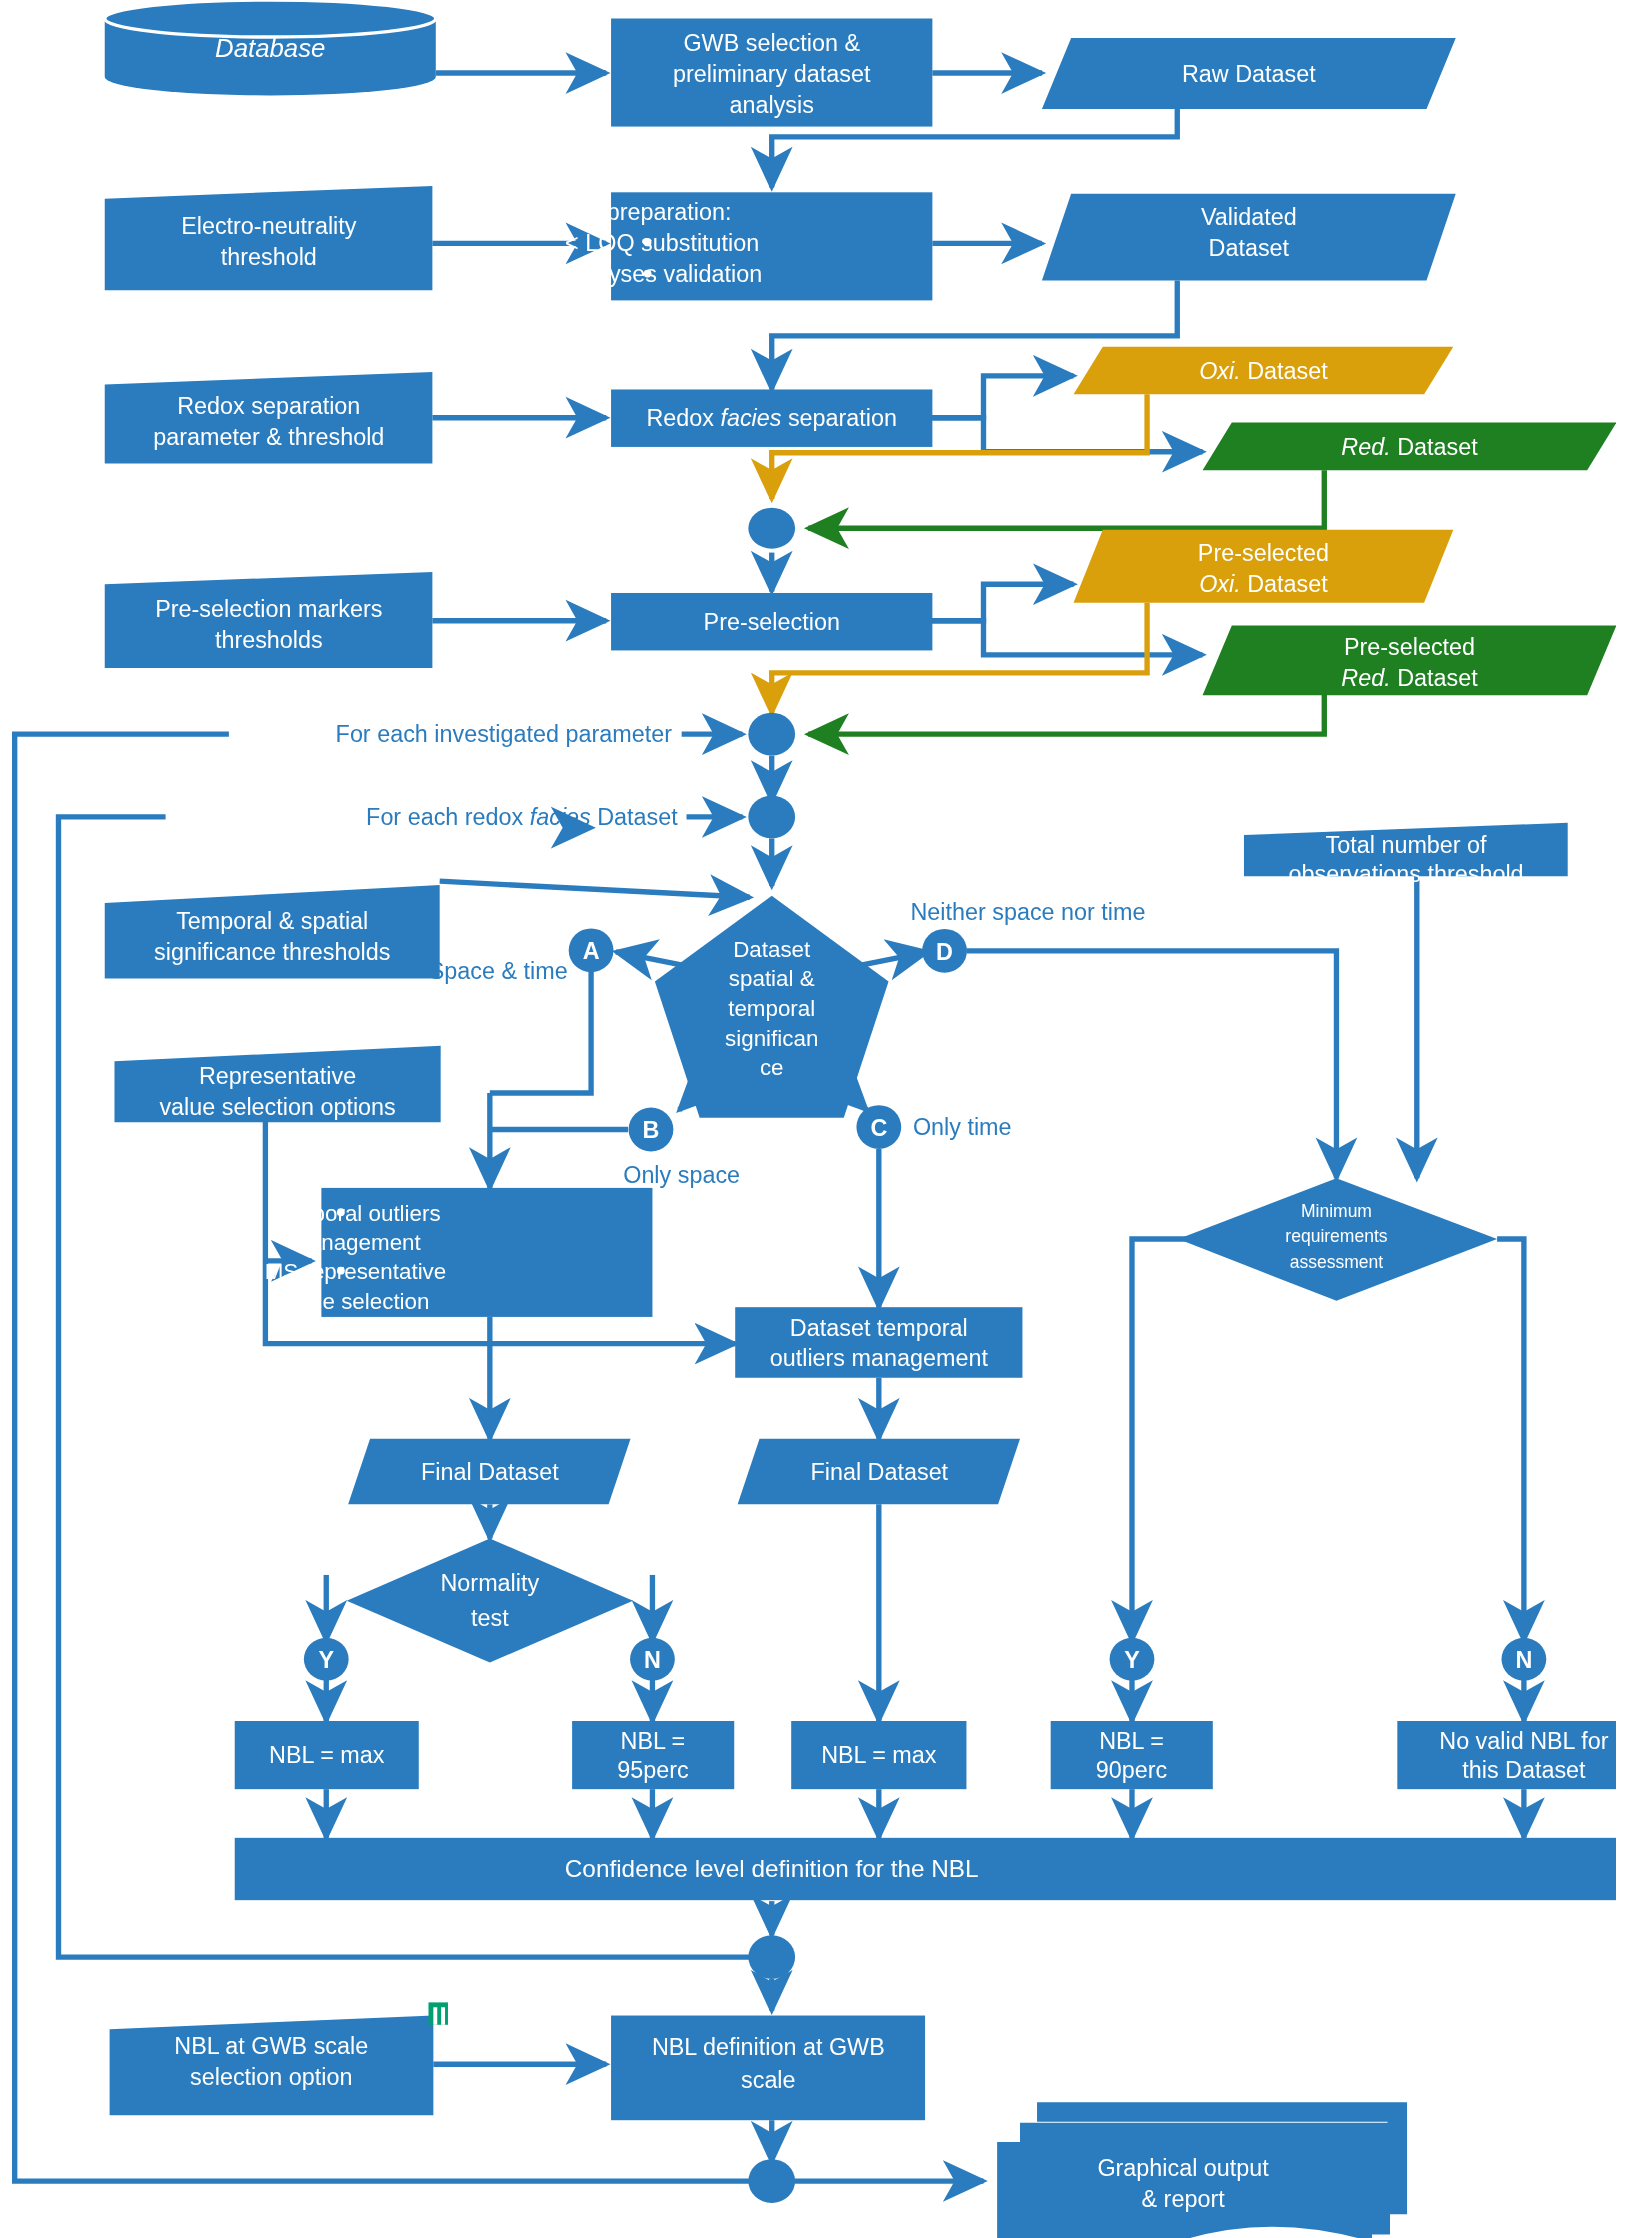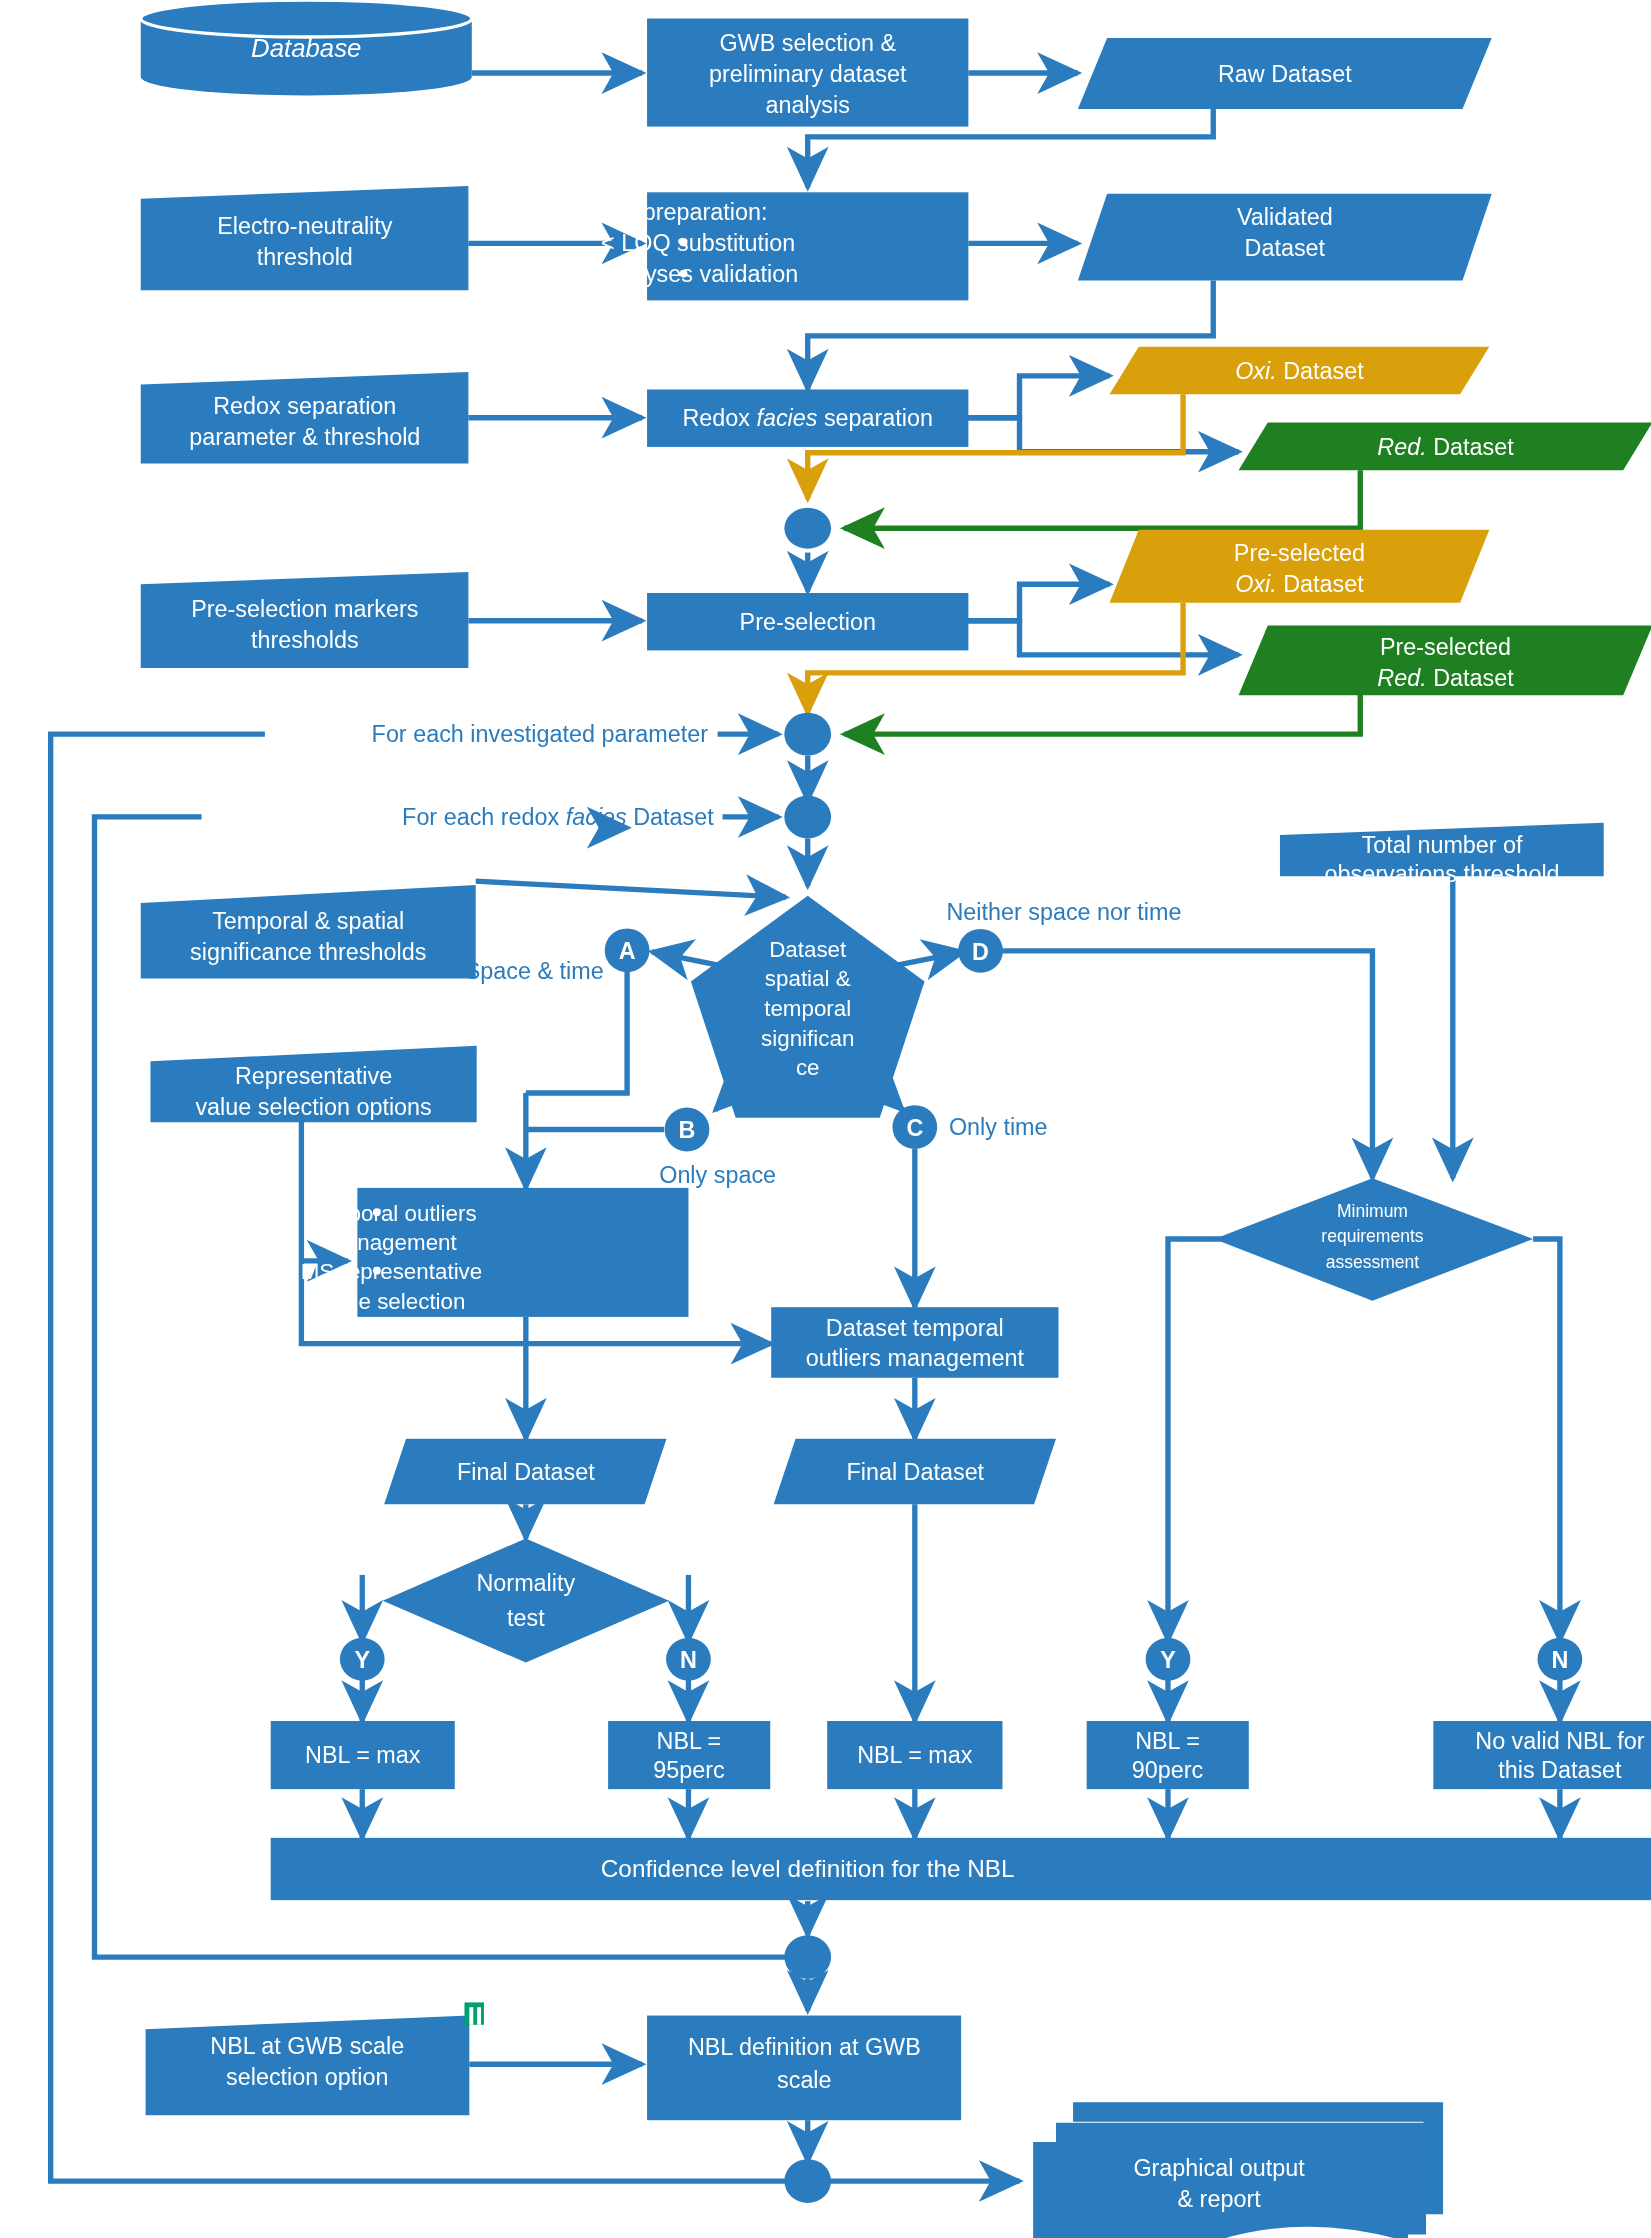--- a/index.html
+++ b/index.html
@@ -1,17 +1,17 @@
 <!DOCTYPE html>
 <html style="font-size:7.8px"><head>
 <meta charset="utf-8">
 <style>
   html,body{margin:0;padding:0;background:#ffffff;}
   body{font-family:"Liberation Sans",sans-serif;}
-  #wrap{position:relative;width:1616px;height:2239px;background:#fff;overflow:hidden;margin-left:36px;}
+  #wrap{position:relative;width:1616px;height:2239px;background:#fff;overflow:hidden;}
   svg{display:block;}
   .nodeText{fill:#ffffff;font-family:"Liberation Sans",sans-serif;text-anchor:middle;}
   .lblText{fill:#2A7CBE;font-family:"Liberation Sans",sans-serif;}
   .it{font-style:italic;}
   text{white-space:pre;}
 </style>
 </head>
 <body>
 
 <div id="wrap">

